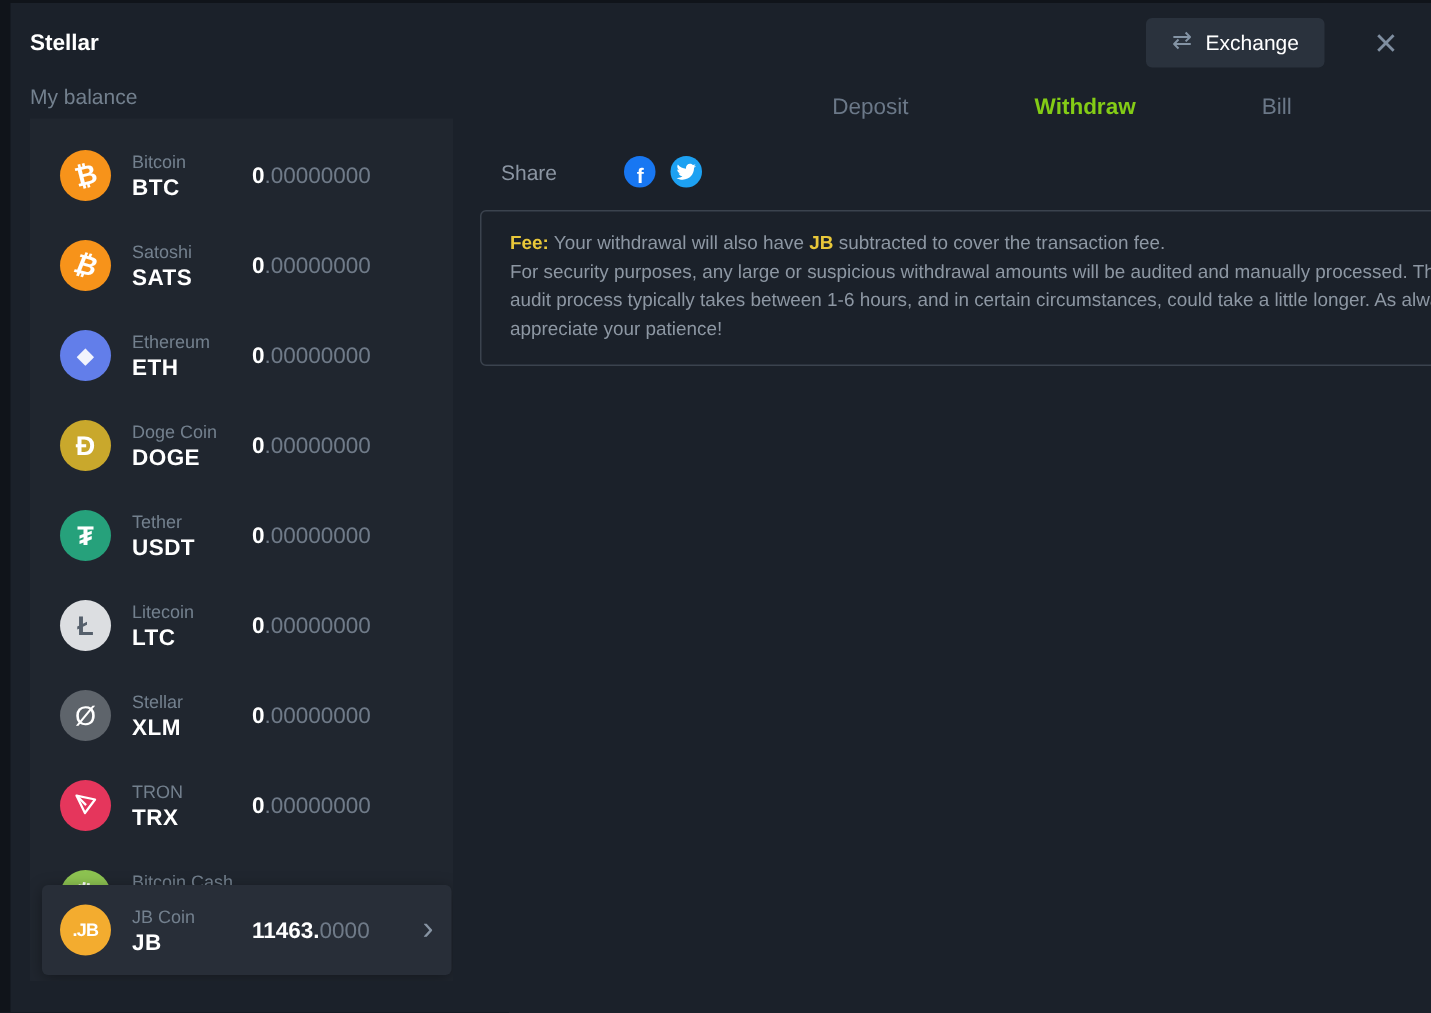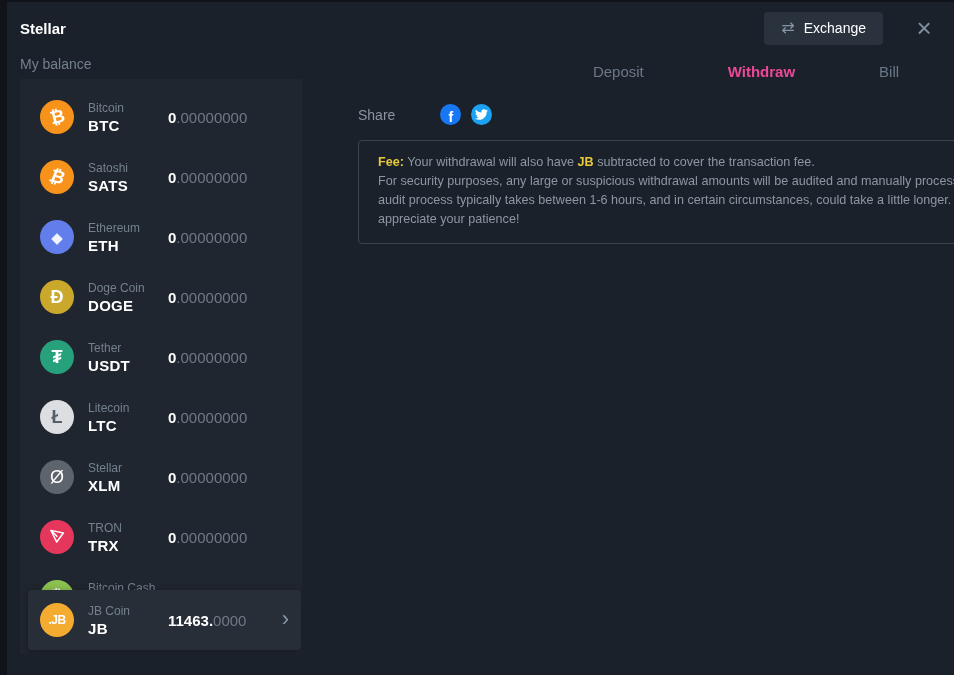--- a/index.html
+++ b/index.html
@@ -23,21 +23,21 @@
     background:#2a323d; border-radius:4px; cursor:pointer;
     font-size:14px; color:#fff;
   }
   .exchange-btn .ex-icon { color:#8494a5; font-size:16px; line-height:1; }
   .close-x {
     margin-left:31px; color:#7f8ea0; font-size:26px; line-height:1;
     cursor:pointer; width:20px; text-align:center; font-weight:400;
   }
 
   
-  .content { display:flex; align-items:flex-start;gap:38px; }
+  .content { display:flex; align-items:flex-start; }
   .left-col { width:282px; margin-left:13px; flex:none; }
   .balance-label { font-size:14px; color:#73808e; margin:10px 0 7px 0; }
 
   .coin-panel {
     position:relative; background:#20262f; height:575px; overflow:hidden;
     padding-top:8px;
   }
   .coin-row {
     height:60px; display:flex; align-items:center; padding:0 20px; cursor:pointer;
   }
@@ -70,24 +70,24 @@
     padding-bottom:3px;
   }
 
   
   .right-col { flex:1; margin:0 20px 0 18px; }
   .tabs {
     display:flex; justify-content:center; gap:80px; margin-top:14px;
     position:relative; left:29px;
   }
   .tab { font-size:15px; color:#6b7888; cursor:pointer; padding:3px 2px; }
-  .tab.active { color:#ec4899; font-weight:bold; }
+  .tab.active { color:#84cc16; font-weight:bold; }
 
   .share-row { display:flex; align-items:center; margin-top:21px; }
-  .share-label { font-size:14px; color:#8b95a2; margin-right:45px; }
+  .share-label { font-size:14px; color:#8b95a2; margin-right:45px;margin-left:14px; }
   .social-icon {
     width:21px; height:21px; border-radius:50%; margin-right:10px;
     display:flex; align-items:center; justify-content:center; cursor:pointer;
   }
   .social-icon .fb-f { color:#fff; font-weight:bold; font-size:14px; position:relative; top:2px; }
 
   .notice-box {
     margin-top:15px; border:1px solid #3b434e; border-radius:4px;
     padding:12px 19px 14px 19px; width:718px;
     font-size:12.6px; line-height:19px; color:#8d97a3;

